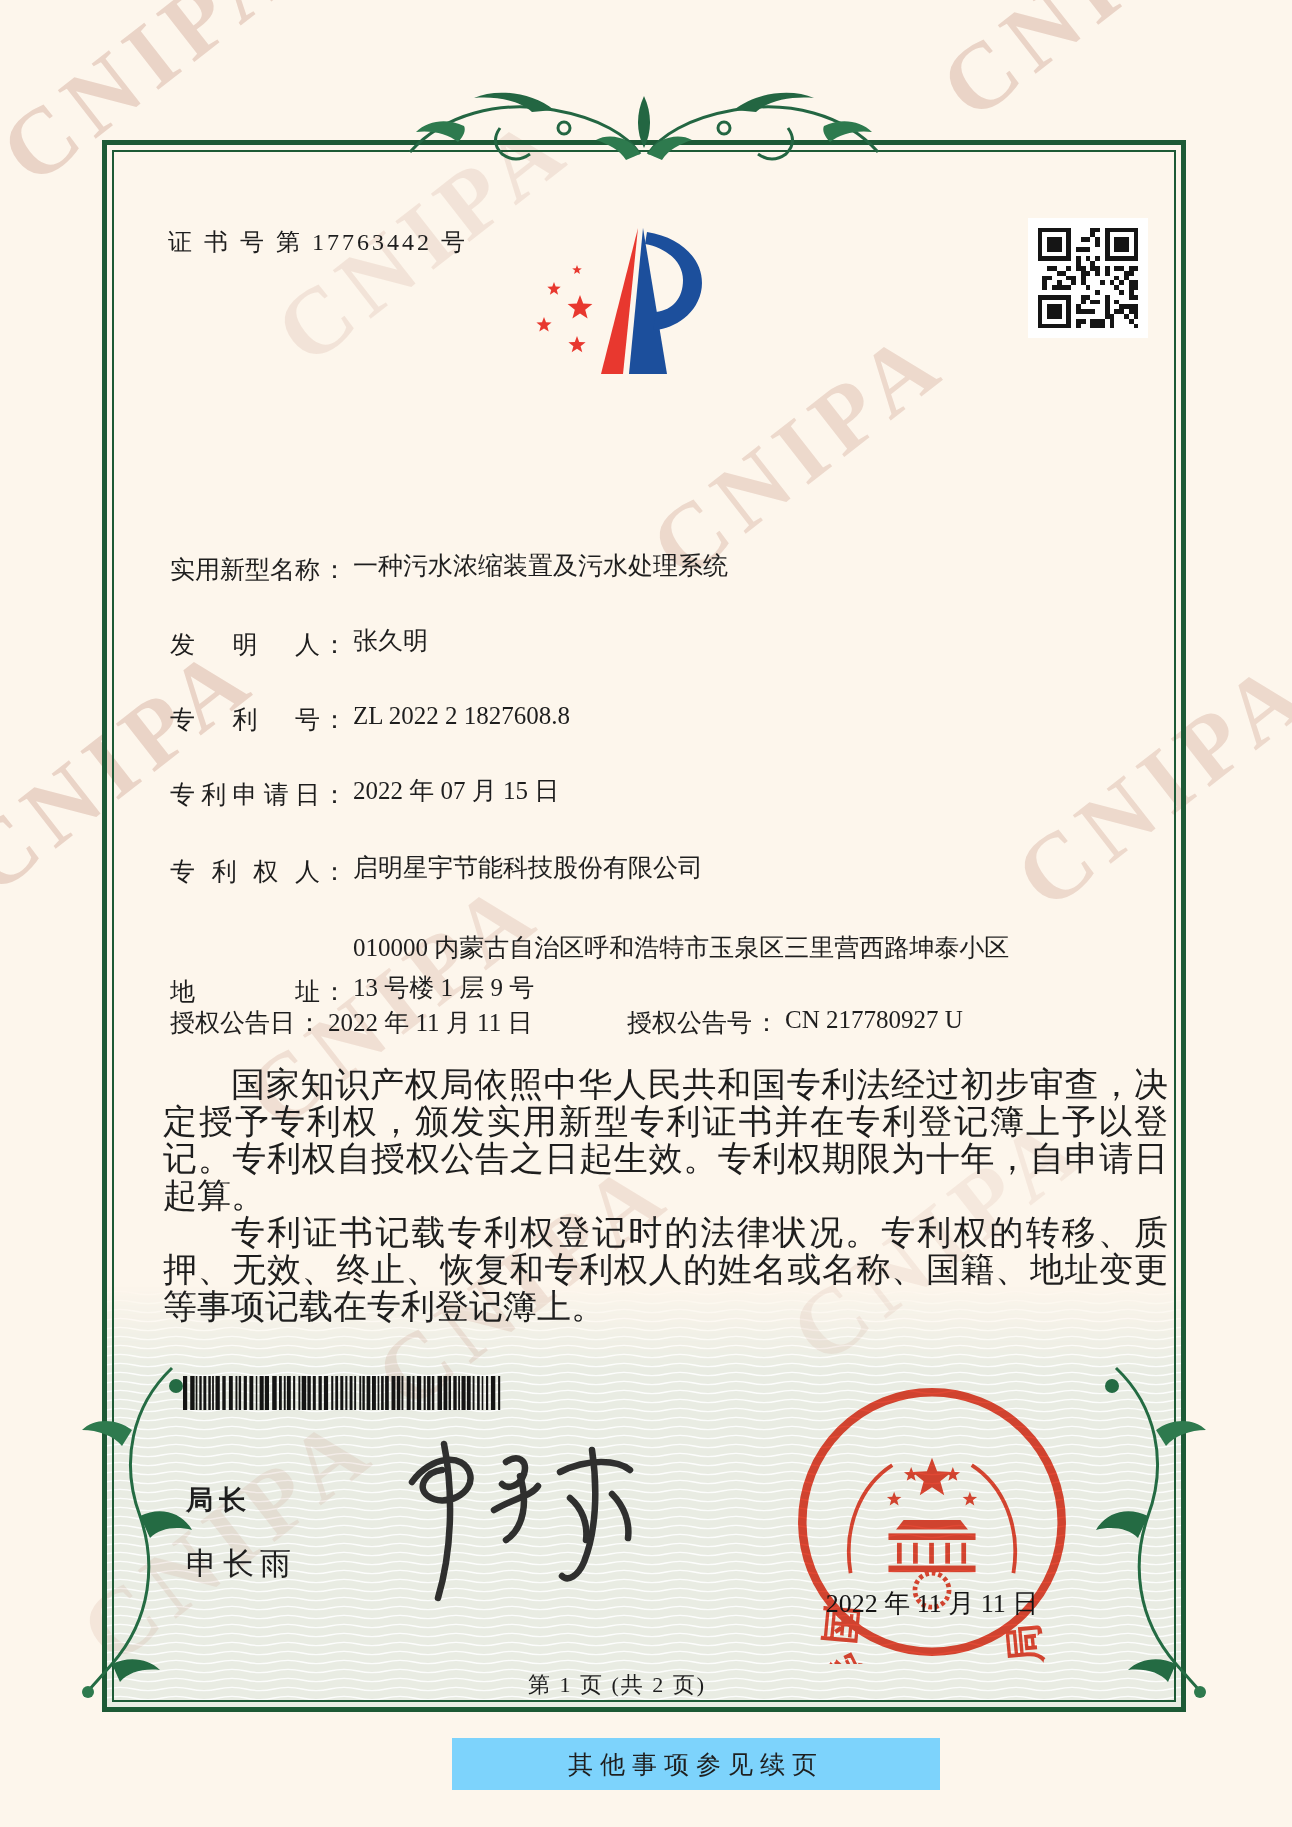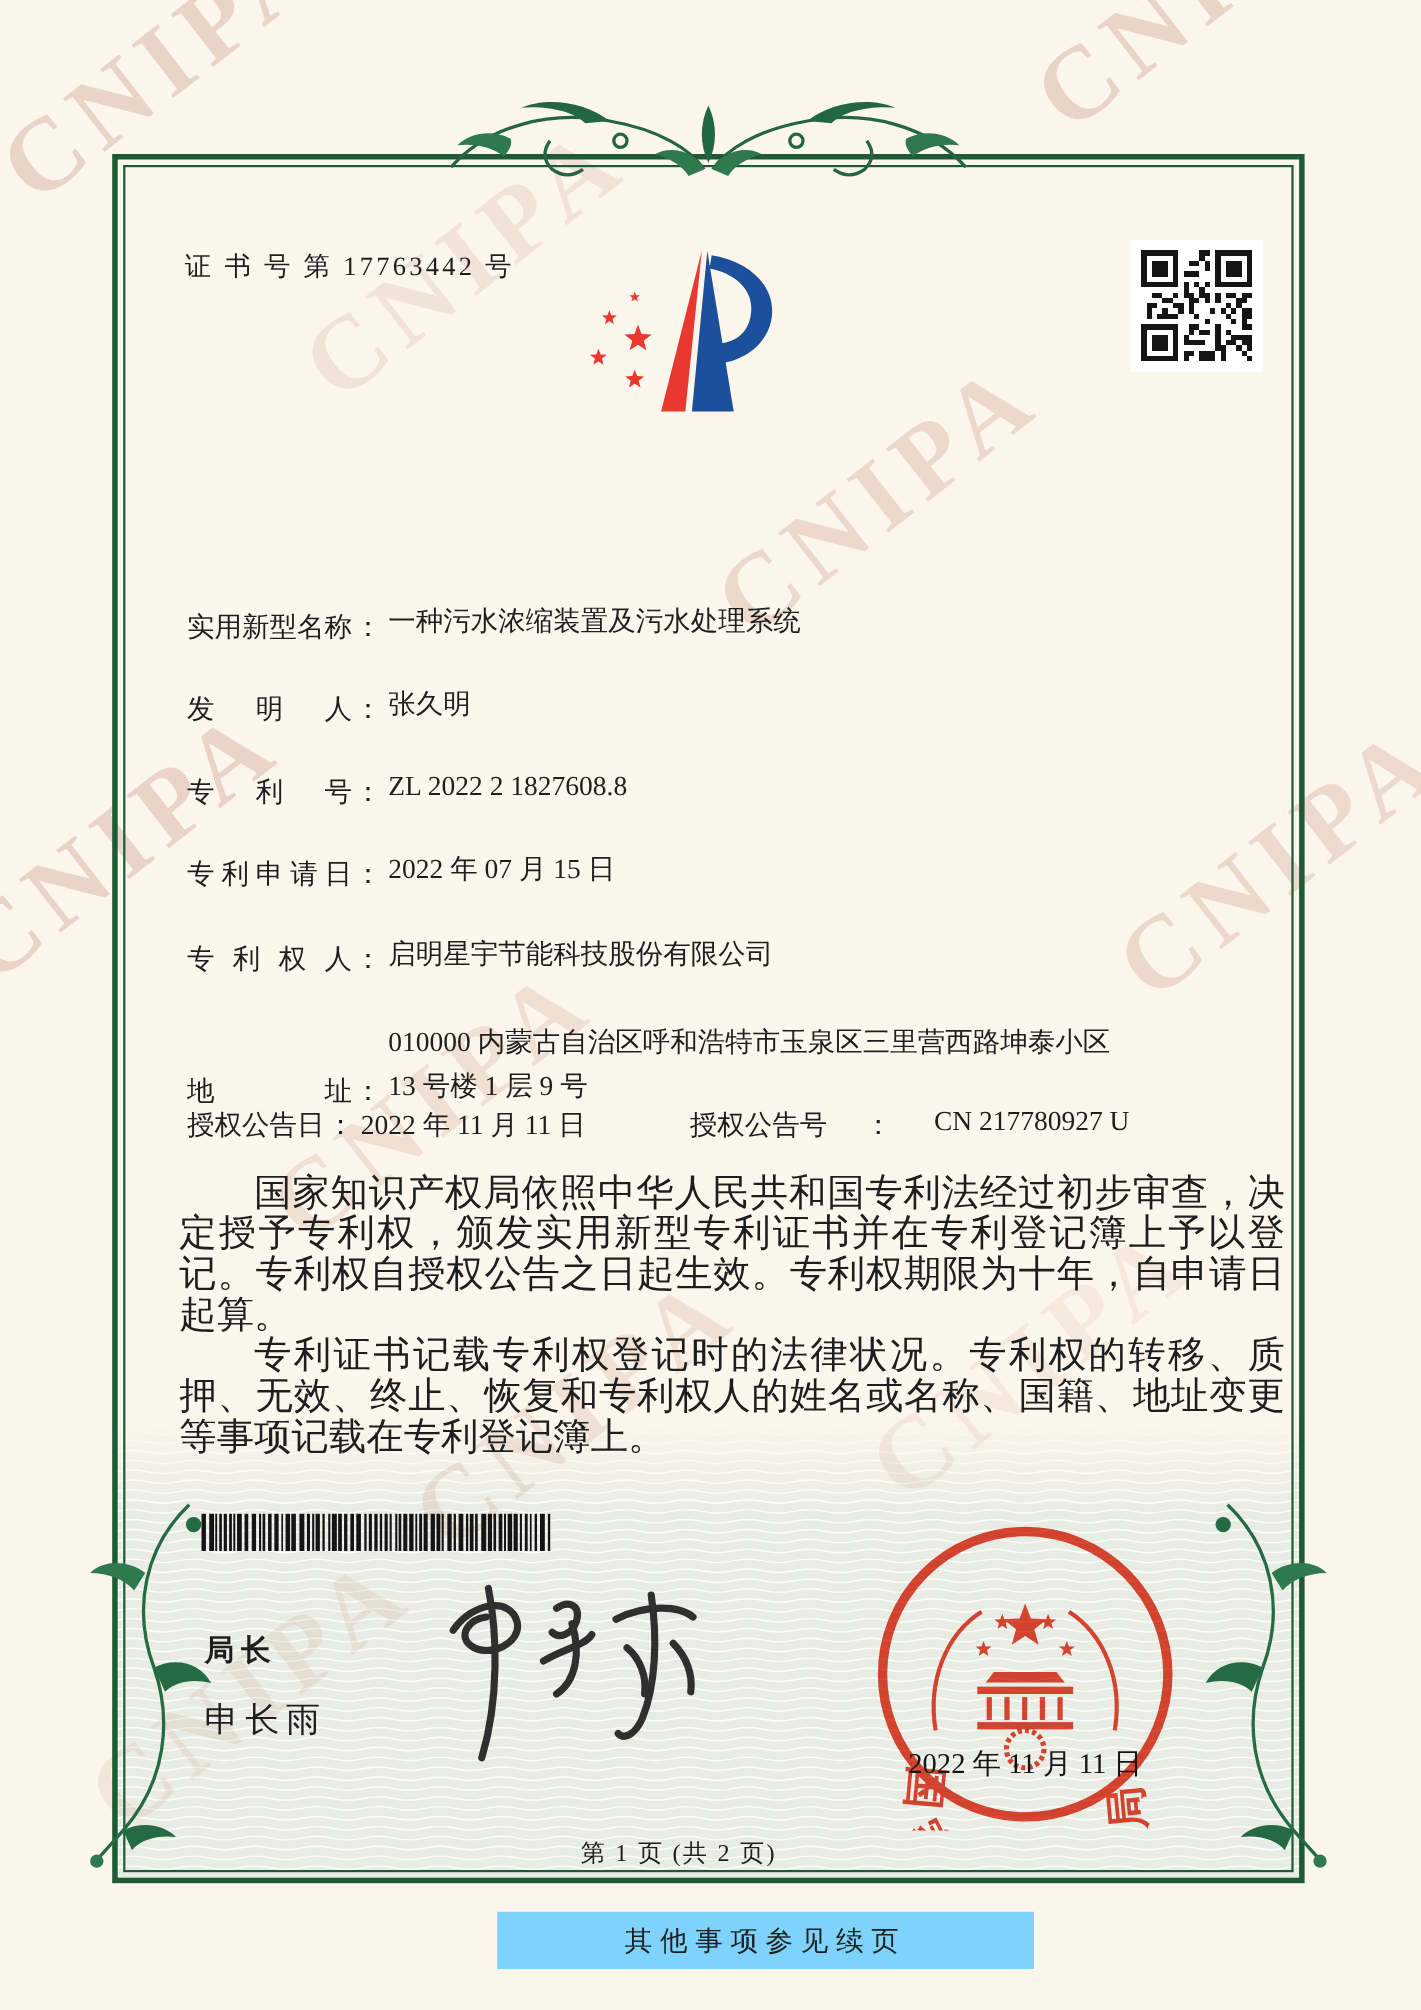--- a/index.html
+++ b/index.html
@@ -22,21 +22,21 @@
   .waves{position:absolute;left:106px;top:1285px;z-index:1;}
 
   .content{position:absolute;z-index:4;}
   .cert-number{left:168px;top:226px;font-size:24px;letter-spacing:3px;}
   .title{left:158px;top:386px;width:832px;text-align:center;font-size:53px;font-weight:bold;letter-spacing:12px;}
 
   .frow{position:absolute;left:170px;z-index:4;font-size:25px;display:flex;align-items:flex-end;}
   .flabel{display:inline-block;width:150px;text-align:justify;text-align-last:justify;}
   .fcolon{margin:0 6px 0 2px;}
   .fvalue{max-width:665px;line-height:40px;}
-  .g2{position:absolute;left:457px;top:0;display:flex;white-space:nowrap;gap:32px;}
+  .g2{position:absolute;left:457px;top:0;display:flex;white-space:nowrap;}
 
   .paras{left:163px;top:1066px;width:1005px;font-size:34px;line-height:37px;text-align:justify;}
   .paras p{margin:0;text-indent:2em;}
 
   .barcode{position:absolute;left:183px;top:1376px;z-index:4;}
   .signer-title{left:186px;top:1482px;font-size:27px;font-family:"DejaVu Sans","Liberation Sans",sans-serif;letter-spacing:6px;font-weight:700;}
   .signer-name{left:186px;top:1543px;font-size:31px;font-family:"DejaVu Sans","Liberation Sans",sans-serif;letter-spacing:6px;font-weight:500;}
   .signature{position:absolute;left:378px;top:1436px;z-index:5;}
   .seal{position:absolute;left:790px;top:1380px;z-index:5;opacity:.93;mix-blend-mode:multiply;}
   .seal-date{left:800px;top:1586px;width:264px;text-align:center;font-size:26px;color:#141414;z-index:6;white-space:nowrap;}

